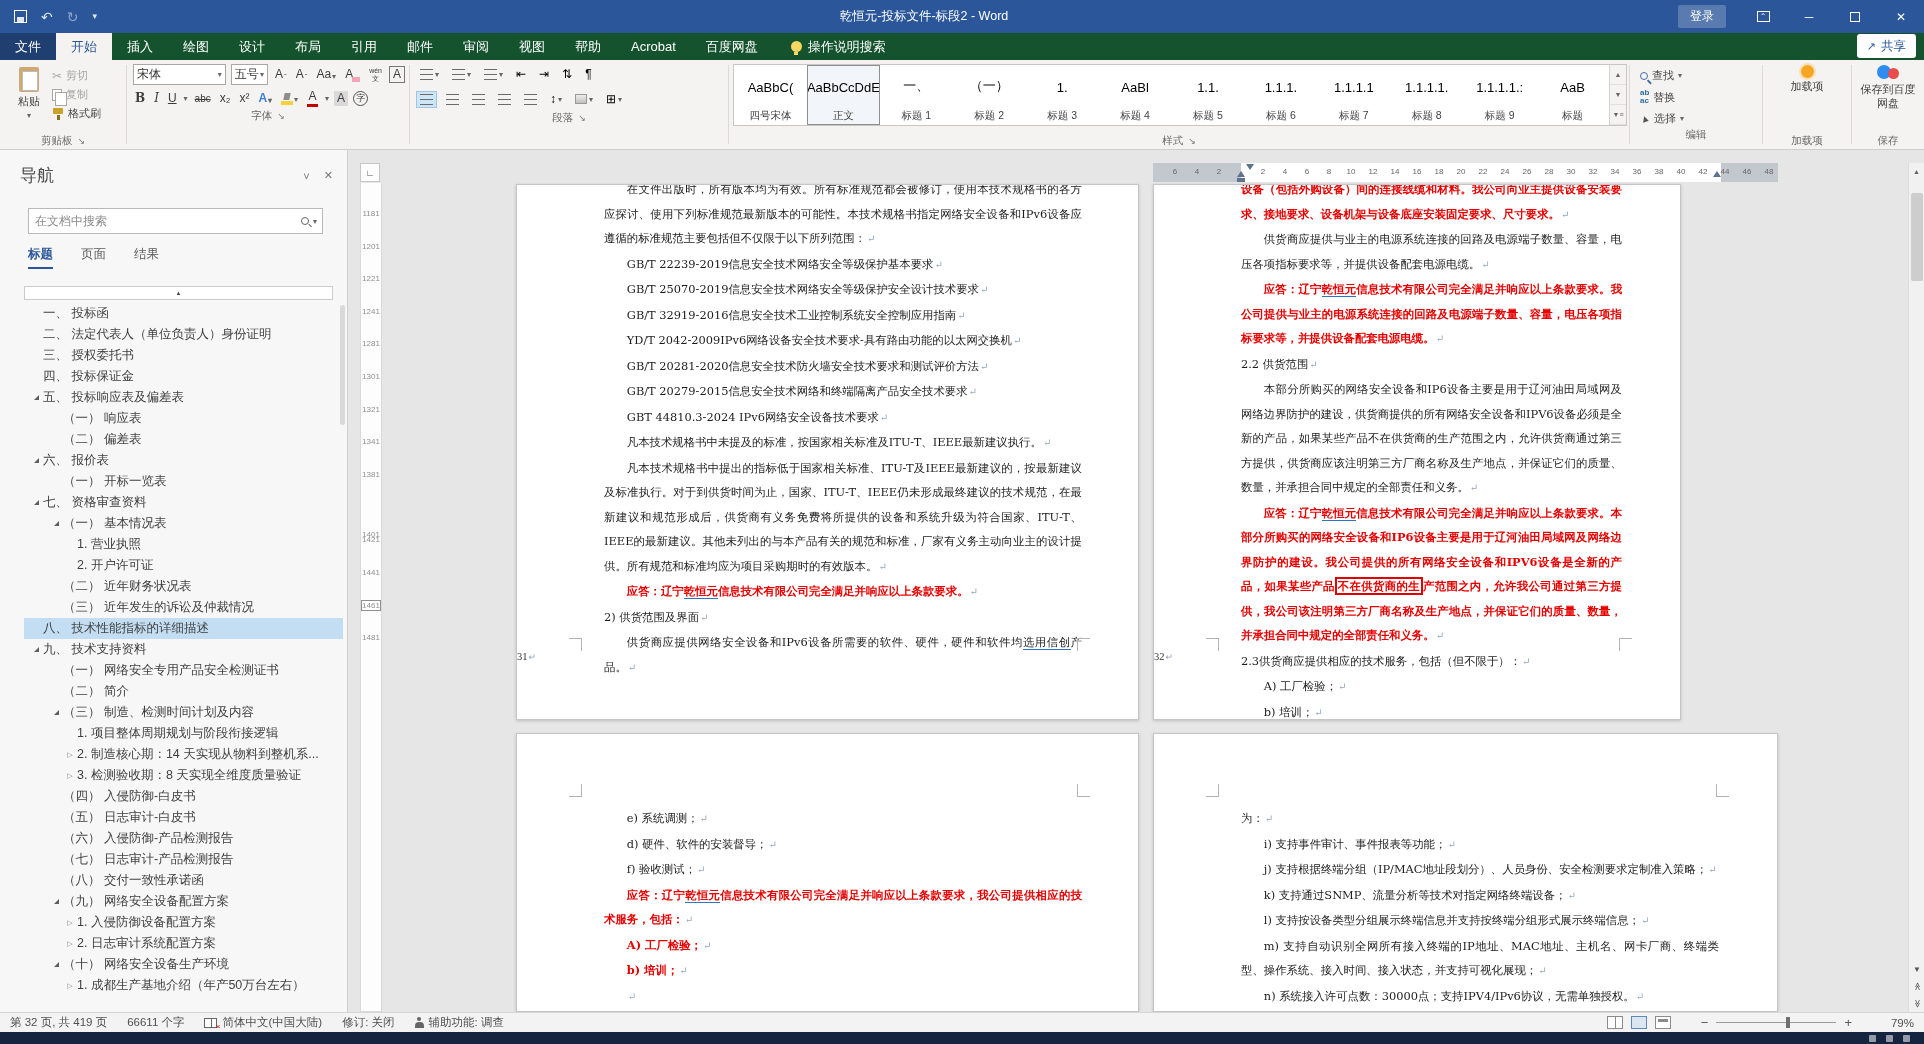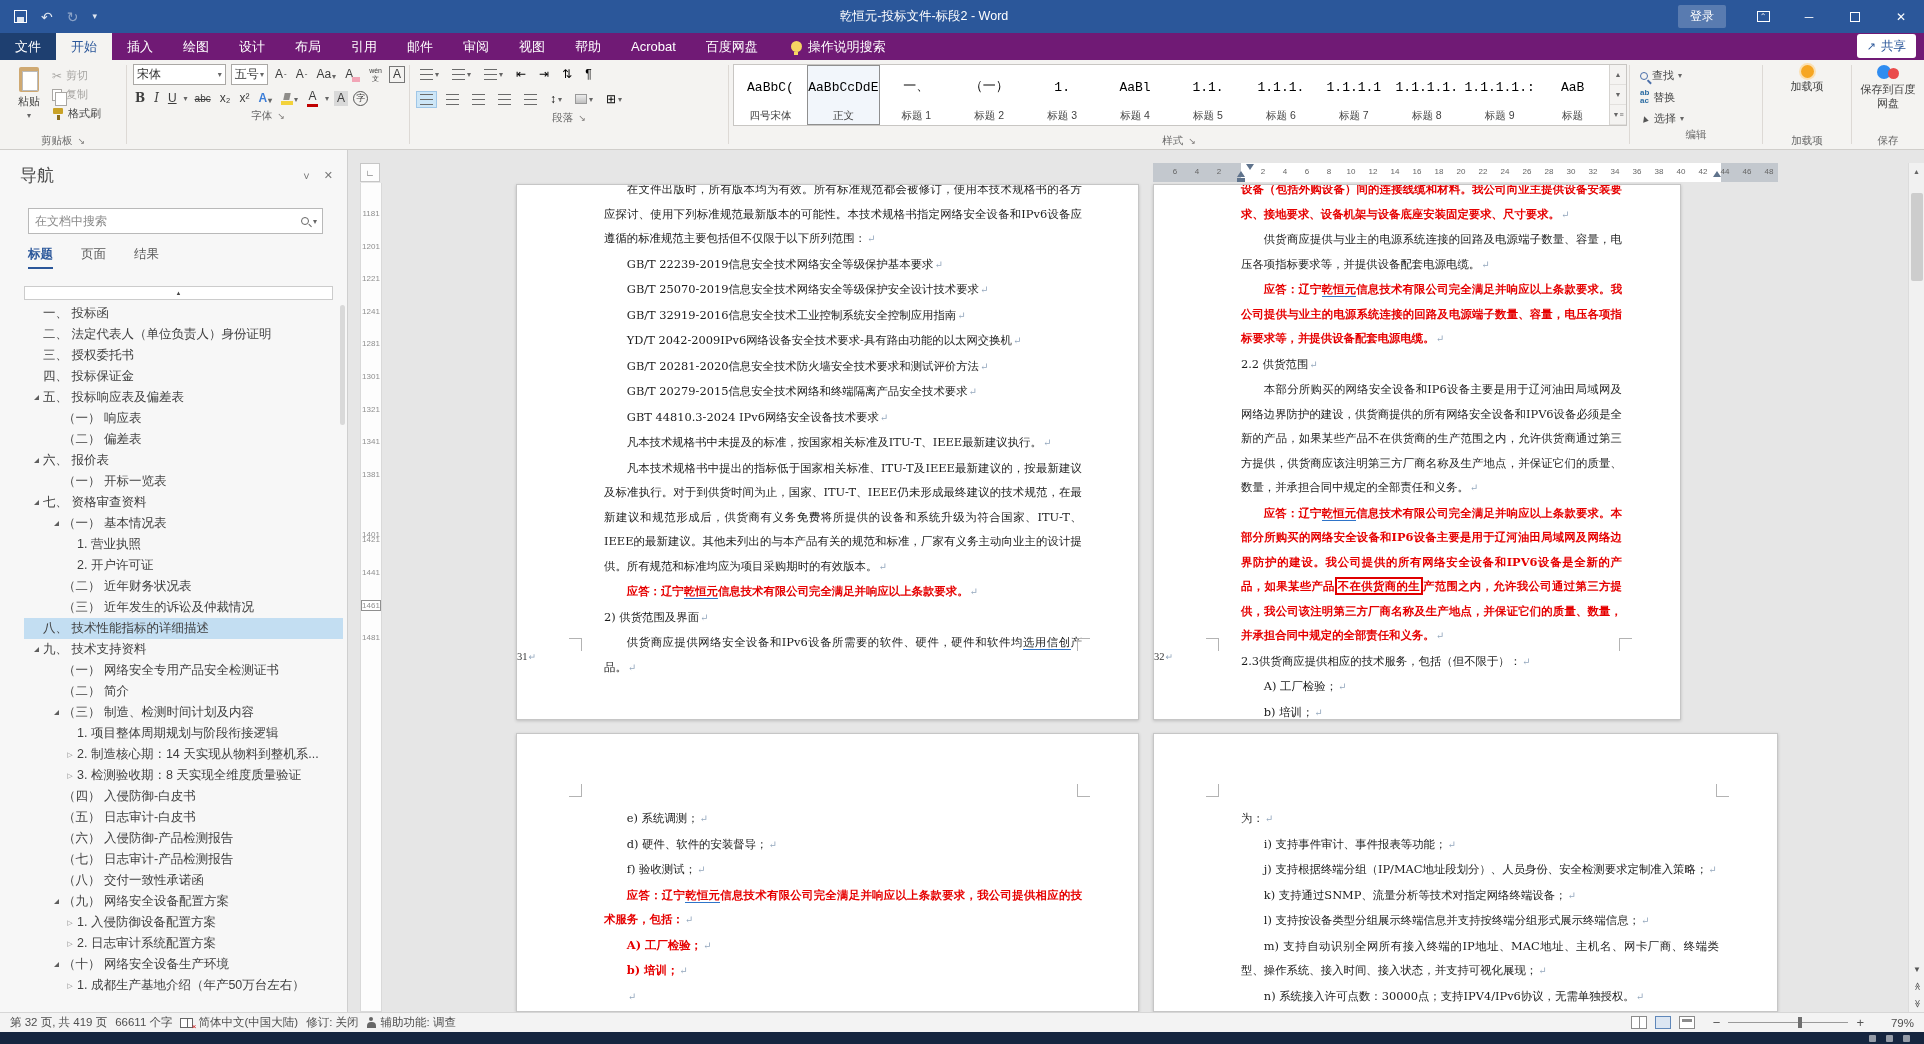--- a/index.html
+++ b/index.html
@@ -14,21 +14,21 @@
   .qat .g{font-size:14px;line-height:1;opacity:.85}
   .qat .dim{opacity:.45}
   .title{flex:1;text-align:center;font-size:12.5px;color:#fff;white-space:nowrap}
   .winctl{display:flex;align-items:center;height:100%}
   .signin{background:rgba(255,255,255,.22);color:#fff;font-size:12px;padding:3px 12px;border-radius:2px;margin-right:14px;cursor:default}
   .wbtn{width:46px;height:33px;display:flex;align-items:center;justify-content:center;font-size:12px;color:#fff}
   .ico-ribopt{width:13px;height:11px;border:1px solid #fff;display:flex;align-items:center;justify-content:center;font-size:8px;line-height:1}
   .ico-max{width:10px;height:10px;border:1.2px solid #fff;display:inline-block}
 
   
-  .tabrow{position:absolute;left:0;top:33px;width:1924px;height:27px;background:#701a75;display:flex;align-items:flex-end}
+  .tabrow{position:absolute;left:0;top:33px;width:1924px;height:27px;background:#14532d;display:flex;align-items:flex-end}
   #tabs{display:flex;height:27px}
   .rtab{height:27px;line-height:27px;padding:0 15px;color:#fff;font-size:13px;white-space:nowrap;cursor:default}
   .rtab.file{background:#1e3f70}
   .rtab.active{background:#f4f3f1;color:#2b579a}
   .tellme{display:flex;align-items:center;gap:6px;color:#fff;font-size:13px;margin-left:18px;height:27px}
   .bulb{width:11px;height:11px;border-radius:50%;background:#f7d663;position:relative;display:inline-block}
   .bulb:after{content:"";position:absolute;left:3.5px;bottom:-3px;width:4px;height:3px;background:#f7d663}
   .sharebtn{position:absolute;right:8px;top:1px;height:24px;background:#fff;color:#2b579a;border-radius:3px;display:flex;align-items:center;gap:5px;padding:0 10px;font-size:12.5px}
   .ico-share{font-size:11px;color:#2b579a}
 
@@ -72,21 +72,21 @@
   .boxed-a{border:1px solid #777;padding:0 3px}
   .g-para{width:318px}
   .lines{width:13px;height:11px;background:repeating-linear-gradient(to bottom,#6b6b6b 0 1px,transparent 1px 5px);display:inline-block}
   .pbtn{display:flex;align-items:center;gap:2px;padding:2px 3px;border:1px solid transparent}
   .pbtn.on{background:#cde6f7;border-color:#9fc6e7}
   .g-styles{flex:1}
   .gallery{display:flex;border:1px solid #c8c6c3;background:#fff;margin:4px 2px 0 4px;height:62px;flex:1}
   #styleGallery{display:flex;flex:1}
   .stitem{flex:1;display:flex;flex-direction:column;align-items:center;justify-content:center;border:1px solid transparent;cursor:default;overflow:hidden}
   .stitem.sel{border-color:#8f8f8f;background:#f2f6fb}
-  .samp{font-family:Liberation Mono, monospace;font-size:13px;height:28px;display:flex;align-items:flex-end;white-space:nowrap}
+  .samp{font-family:Liberation Sans, sans-serif;font-size:13px;height:28px;display:flex;align-items:flex-end;white-space:nowrap}
   .slab{font-size:10.5px;color:#3f3f3f;margin-top:14px;white-space:nowrap}
   .gscroll{width:17px;border-left:1px solid #d5d3d0;display:flex;flex-direction:column;background:#f4f3f1}
   .gscroll div{flex:1;display:flex;align-items:center;justify-content:center;font-size:7px;color:#666;border-bottom:1px solid #e2e0dd}
   .g-edit{width:132px}
   .editcol{display:flex;flex-direction:column;gap:6px;padding:8px 0 0 10px}
   .mag{width:8px;height:8px;border:1.5px solid #4a6ea9;border-radius:50%;position:relative;display:inline-block}
   .mag:after{content:"";position:absolute;width:5px;height:1.5px;background:#4a6ea9;transform:rotate(45deg);left:6px;top:8px}
   .abac{font-size:8px;line-height:1;color:#2d6da3;font-weight:bold}
   .selcur{color:#555;display:inline-block;transform:rotate(-18deg);font-size:10px}
   .g-add{width:88px}
@@ -164,21 +164,21 @@
 
   .docsb{position:absolute;right:0;top:13px;bottom:0;width:16px;background:#f1f1f1;border-left:1px solid #dcdcdc}
   .docsb .ar{height:16px;display:flex;align-items:center;justify-content:center;font-size:7px;color:#666}
   .docsb .thumb{position:absolute;left:2px;top:30px;width:12px;height:88px;background:#cdcdcd;border-radius:2px}
   .docsb .bgrp{position:absolute;bottom:0;left:0;width:16px}
   .docsb .bgrp div{height:17px;display:flex;align-items:center;justify-content:center;font-size:8px;color:#555}
   .dblup{display:inline-block;transform:rotate(90deg)}
   .dbldn{display:inline-block;transform:rotate(-90deg)}
 
   
-  .statusbar{position:absolute;left:0;top:1012px;width:1924px;height:20px;background:#f3f3f3;border-top:1px solid #d6d6d6;display:flex;align-items:center;font-size:11.5px;color:#4f4f4f;padding:0 10px;gap:8px}
+  .statusbar{position:absolute;left:0;top:1012px;width:1924px;height:20px;background:#f3f3f3;border-top:1px solid #d6d6d6;display:flex;align-items:center;font-size:11.5px;color:#4f4f4f;padding:0 10px;gap:20px}
   .sseg{white-space:nowrap;display:flex;align-items:center;gap:5px}
   .spacer{flex:1}
   .ico-spell{width:13px;height:10px;border:1px solid #666;position:relative;display:inline-block;background:#fff}
   .ico-spell:before{content:"";position:absolute;left:6px;top:0;bottom:0;width:1px;background:#666}
   .ico-spell:after{content:"×";position:absolute;right:-4px;bottom:-4px;color:#c00;font-size:8px;line-height:1}
   .person{width:9px;height:11px;position:relative;display:inline-block}
   .person:before{content:"";position:absolute;left:2.5px;top:0;width:4px;height:4px;border-radius:50%;background:#666}
   .person:after{content:"";position:absolute;left:0;bottom:0;width:9px;height:6px;border-radius:4px 4px 0 0;background:#666}
   .views{display:flex;gap:8px;margin-right:10px}
   .vi{width:16px;height:13px;border:1px solid #8b8b8b;background:#fff;position:relative}

